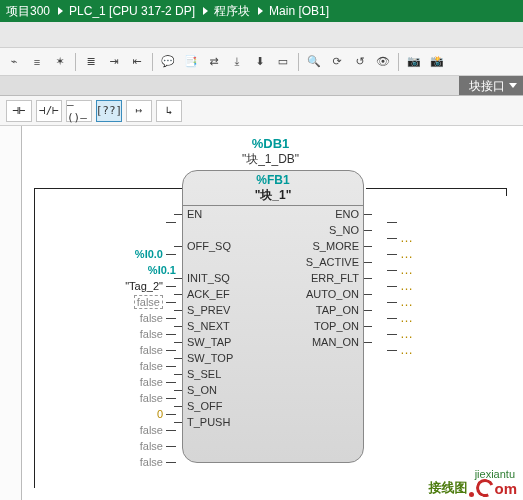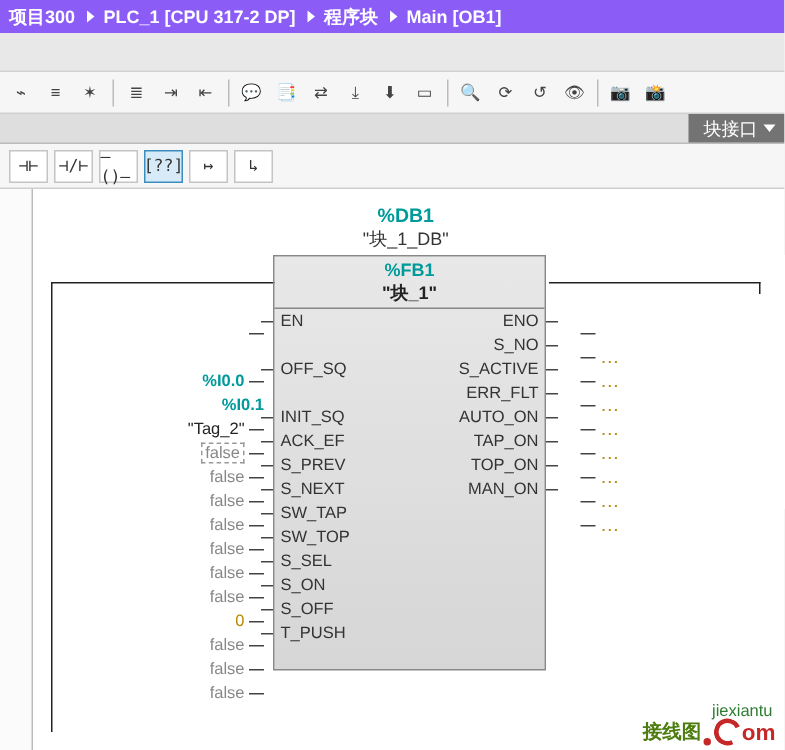--- a/index.html
+++ b/index.html
@@ -1,22 +1,22 @@
 <!DOCTYPE html>
 <html><head>
 <meta charset="utf-8">
 <style>
   * { box-sizing: border-box; margin: 0; padding: 0; }
   html, body { width: 523px; height: 500px; overflow: hidden; font-family: "Microsoft YaHei", Arial, sans-serif; background: #f0f0f0; }
   
   
   .breadcrumb {
-    background: #8b5cf6; color: #fff;
+    background: #15803d; color: #fff;
     height: 22px; line-height: 22px; padding: 0 6px;
-    font-size: 12px; font-weight: bold;
+    font-size: 12px; font-weight: normal;
     display: flex; align-items: center; gap: 6px;
     white-space: nowrap;
   }
   .breadcrumb .chev {
     width: 0; height: 0; border-top: 4px solid transparent;
     border-bottom: 4px solid transparent; border-left: 5px solid #fff;
     display: inline-block; margin-left: 2px;
   }
   .spacer-strip { height: 26px; background: #e8e8e8; border-bottom: 1px solid #d0d0d0; }
   
@@ -182,21 +182,21 @@
 
   <div class="net">
     <div class="block-title">%DB1</div>
     <div class="block-sub">"块_1_DB"</div>
 
     <div class="rail-l"></div>
     <div class="wire-top-l" style="left:12px; width:150px;"></div>
     <div class="wire-top-r" style="left:344px; right:12px;"></div>
     <div class="rail-r"></div>
 
-    <div class="fb-box" style="margin-left:160px;">
+    <div class="fb-box" style="margin-left:160px;border-radius:15px;">
       <div class="fb-head">
         <div class="fb-type">%FB1</div>
         <div class="fb-name">"块_1"</div>
       </div>
       <div class="fb-pins">
         <div class="pin-col" id="pins-left">
             <div class="pin left">
               <span class="pin-dash"></span>
               <span>EN</span>
             </div>
@@ -251,20 +251,24 @@
               <span>T_PUSH</span>
             </div>
           </div>
         <div class="pin-col" id="pins-right">
             <div class="pin right">
               <span>ENO</span>
               <span class="pin-dash"></span>
             </div>
             <div class="pin right">
               <span>S_NO</span>
+              <span class="pin-dash"></span>
+            </div>
+            <div class="pin right">
+              <span>S_MORE</span>
               <span class="pin-dash"></span>
             </div>
             <div class="pin right">
               <span>S_ACTIVE</span>
               <span class="pin-dash"></span>
             </div>
             <div class="pin right">
               <span>ERR_FLT</span>
               <span class="pin-dash"></span>
             </div>

